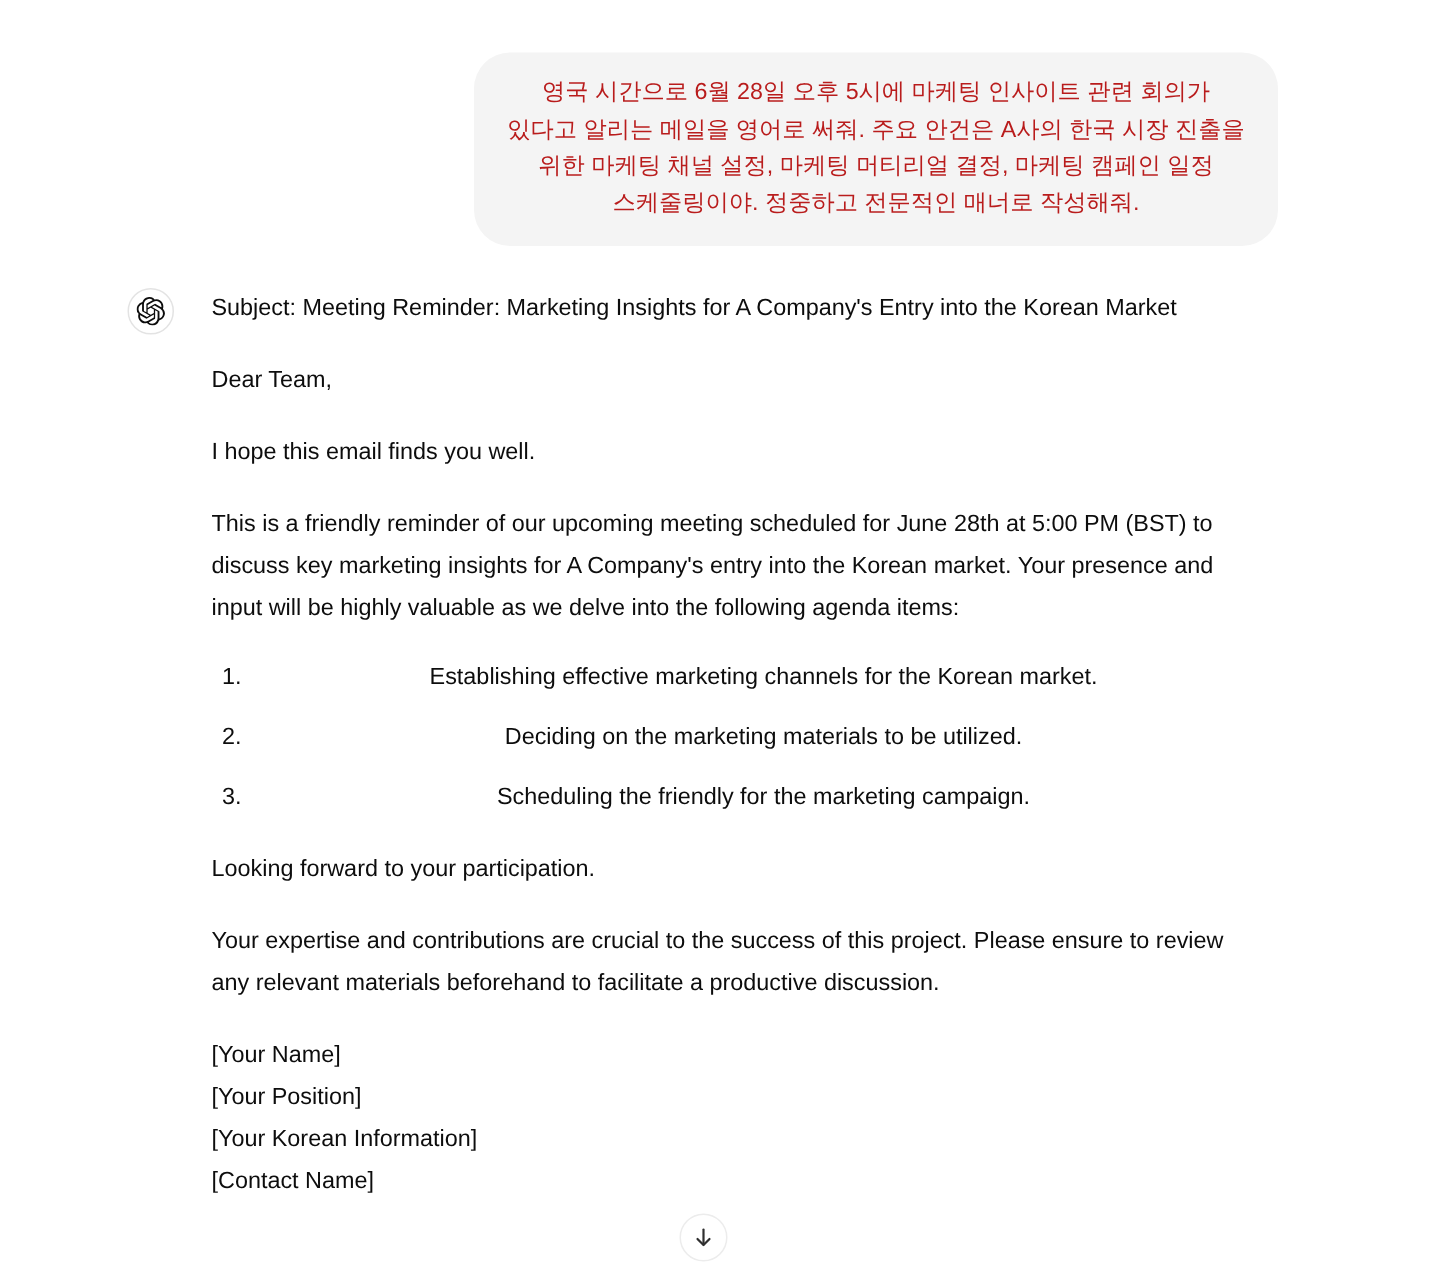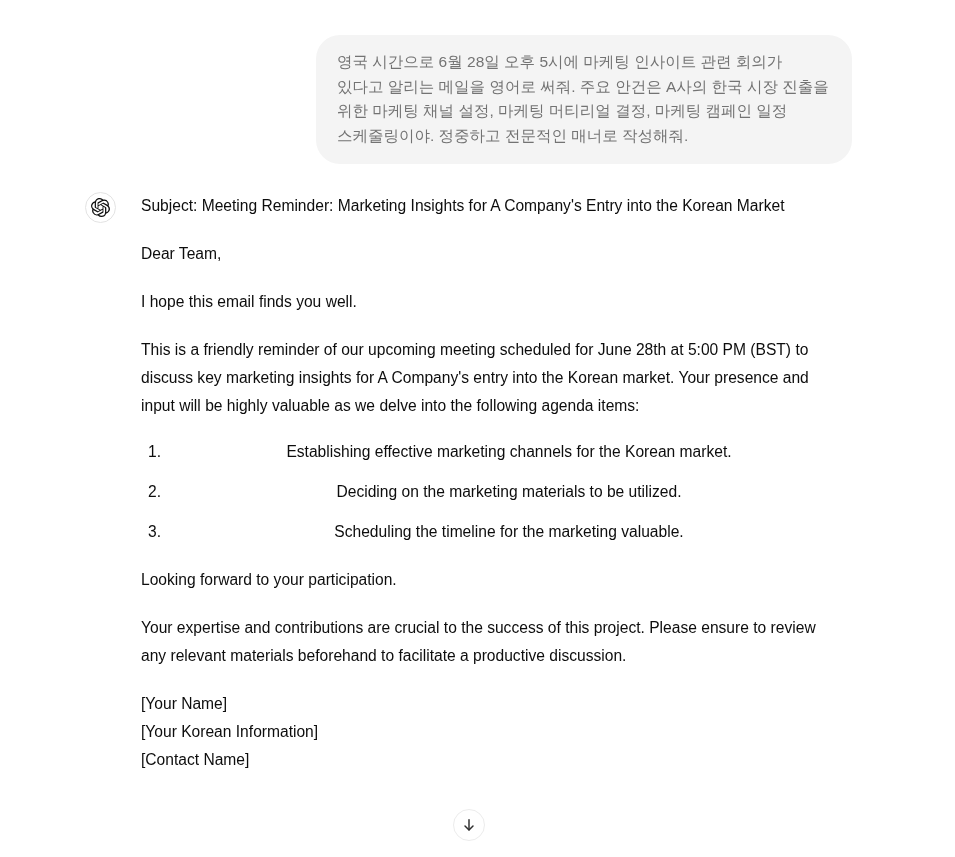--- a/index.html
+++ b/index.html
@@ -35,22 +35,22 @@
     padding-right: 103px;
   }
 
   .user-bubble {
     background: #f4f4f4;
     border-radius: 24px;
     padding: 15px 21px 16px 21px;
     max-width: 536px;
     font-size: 15.5px;
     line-height: 24.5px;
-    color: #737373;
-    text-align: left;
+    color: #b91c1c;
+    text-align: center;
     word-break: keep-all;
   }
 
   
   .assistant-turn {
     position: absolute;
     top: 192px;
     left: 0;
     width: 955px;
     display: flex;
@@ -162,30 +162,31 @@
 
       <p>Dear Team,</p>
 
       <p>I hope this email finds you well.</p>
 
       <p>This is a friendly reminder of our upcoming meeting scheduled for June 28th at 5:00 PM (BST) to discuss key marketing insights for A Company's entry into the Korean market. Your presence and input will be highly valuable as we delve into the following agenda items:</p>
 
       <ol>
         <li>Establishing effective marketing channels for the Korean market.</li>
         <li>Deciding on the marketing materials to be utilized.</li>
-        <li>Scheduling the timeline for the marketing valuable.</li>
+        <li>Scheduling the friendly for the marketing campaign.</li>
       </ol>
 
       <p>Looking forward to your participation.</p>
 
       <p>Your expertise and contributions are crucial to the success of this project. Please ensure to review any relevant materials beforehand to facilitate a productive discussion.</p>
 
 
       <div class="signature">
         <div>[Your Name]</div>
+        <div>[Your Position]</div>
         <div>[Your Korean Information]</div>
         <div>[Contact Name]</div>
       </div>
 
     </div>
   </div>
 
   <div class="scroll-bottom-btn">
     <span>
       <svg width="16" height="16" viewBox="0 0 24 24" fill="none" stroke="#2f2f2f" stroke-width="2.2" stroke-linecap="round" stroke-linejoin="round" aria-hidden="true">

